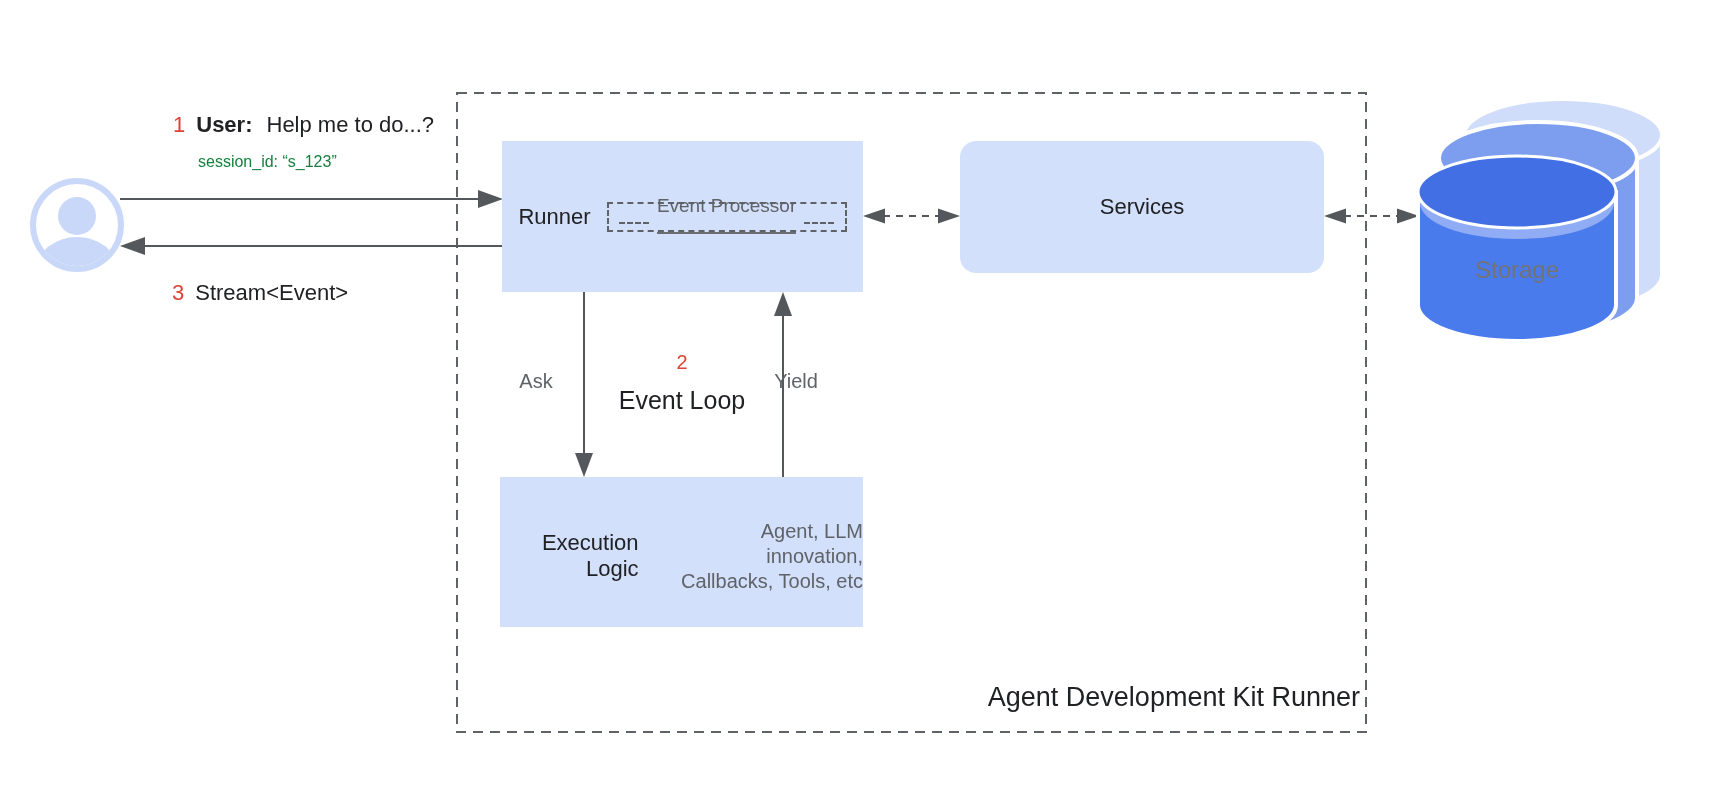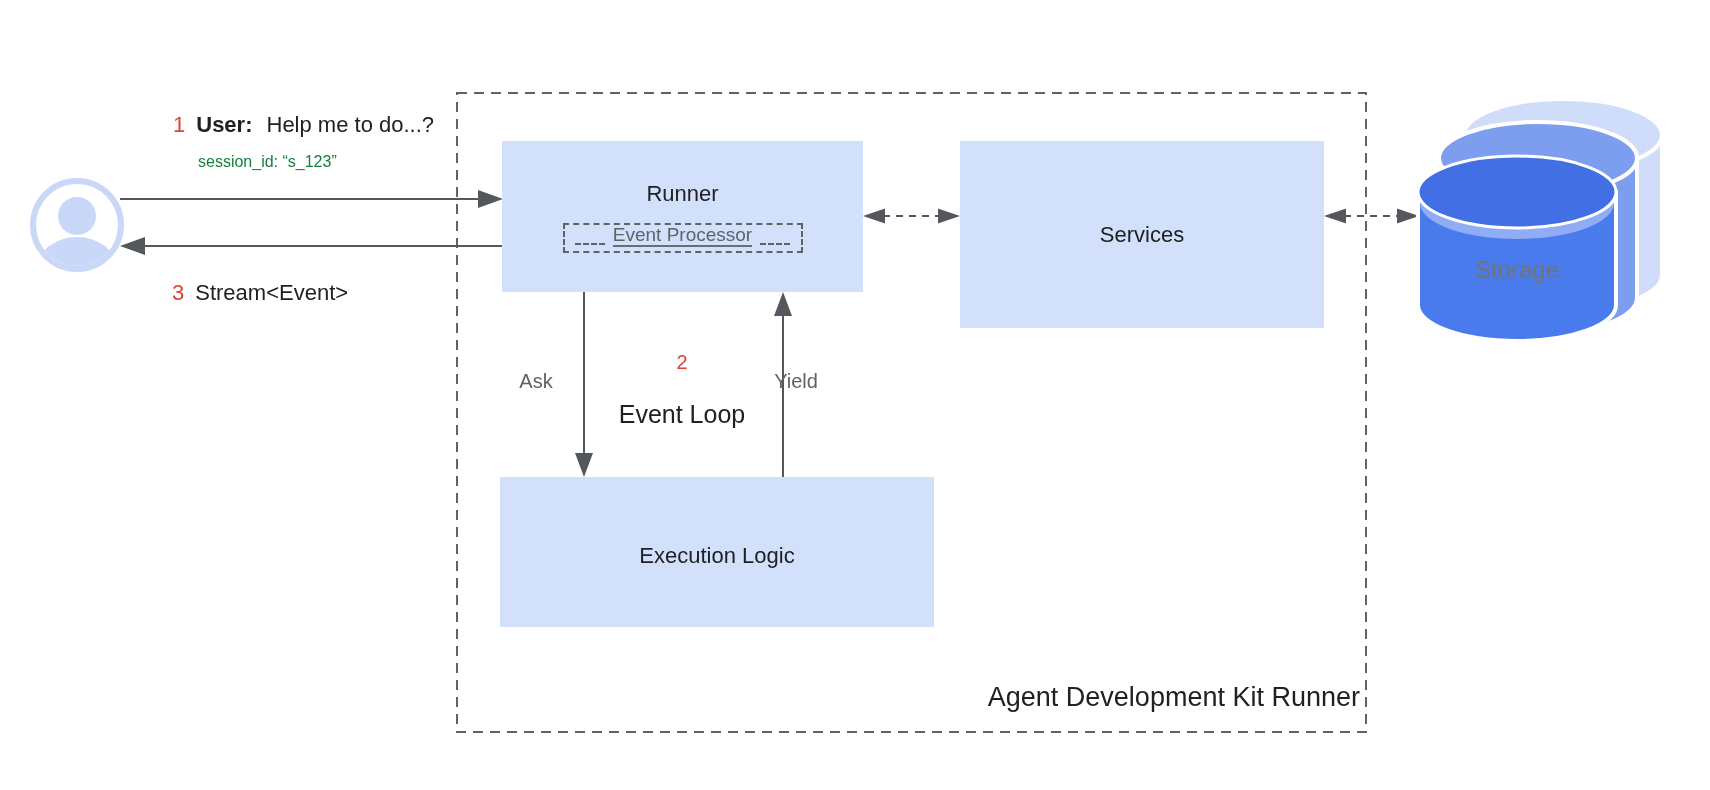--- a/index.html
+++ b/index.html
@@ -2,37 +2,37 @@
 <html><head>
 <meta charset="utf-8">
 <style>
   html,body{margin:0;padding:0;background:#fff;}
   .canvas{
     position:relative;width:1710px;height:790px;background:#fff;overflow:hidden;
     font-family:"Liberation Sans", sans-serif;color:#202124;
   }
   .overlay{position:absolute;left:0;top:0;width:1710px;height:790px;}
   .box{
-    position:absolute;background:#D3E0FB;display:flex;flex-direction:column;
+    position:absolute;background:#D3E0FB;display:flex;
     align-items:center;justify-content:center;text-align:right;
   }
   .box-title{font-size:22px;color:#202124;line-height:26px;}
   .runner{left:502px;top:141px;width:361px;height:151px;gap:16px;}
-  .services{left:960px;top:141px;width:364px;height:187px;gap:7px;}
-  .execution{left:500px;top:477px;width:434px;height:150px;gap:42px;padding-top:8px;box-sizing:border-box;}
+  .services{left:960px;top:141px;width:364px;height:132px;gap:7px;border-radius:16px;}
+  .execution{left:500px;top:477px;width:363px;height:150px;gap:42px;padding-top:8px;box-sizing:border-box;}
   .sub{font-size:20px;line-height:25px;}
   .sub-dark{color:#3C4043;}
   .sub-gray{color:#5F6368;}
   .ep-box{
     width:240px;height:30px;border:2px dashed #5F6368;box-sizing:border-box;
     display:flex;align-items:center;justify-content:center;gap:8px;
   }
   .ep-text{
     font-size:19px;color:#5F6368;line-height:19px;
-    border-bottom:2px solid #6a6d71;padding-bottom:1px;transform:translateY(-2px);
+    border-bottom:2px solid #6a6d71;padding-bottom:17px;transform:translateY(-2px);
   }
   .ep-dash{width:30px;border-top:2px dashed #5F6368;transform:translateY(6px);}
   .flow-line{position:absolute;font-size:22px;white-space:nowrap;}
   .num{color:#DB4437;margin-right:11px;}
   .bold{font-weight:bold;margin-right:14px;}
   .session{position:absolute;left:198px;top:153px;font-size:16px;color:#15803d;white-space:nowrap;}
   .loop-label{position:absolute;transform:translateX(-50%);font-size:20px;color:#5F6368;white-space:nowrap;}
   .loop-num{position:absolute;transform:translateX(-50%);font-size:20px;color:#DB4437;}
   .loop-title{position:absolute;transform:translateX(-50%);font-size:25px;color:#202124;white-space:nowrap;}
   .runtime-title{position:absolute;right:350px;top:682px;font-size:27px;color:#202124;white-space:nowrap;}
@@ -109,26 +109,30 @@
       <span class="ep-dash"></span>
     </div>
   </div>
 
   <div class="box services">
     <div class="box-title">Services</div>
   </div>
 
   <div class="box execution">
     <div class="box-title">Execution Logic</div>
+    <div>
+      <div class="sub sub-gray">Agent, LLM innovation,</div>
+      <div class="sub sub-gray">Callbacks, Tools, etc</div>
+    </div>
   </div>
 
   <div class="loop-label" style="left:536px;top:370px;">Ask</div>
   <div class="loop-label" style="left:796px;top:370px;">Yield</div>
   <div class="loop-num" style="left:682px;top:351px;">2</div>
-  <div class="loop-title" style="left:682px;top:400px;">Event Loop</div>
+  <div class="loop-title" style="left:682px;top:386px;">Event Loop</div>
 
   <div class="runtime-title">Agent Development Kit Runner</div>
 
   <svg class="storage-svg" width="270" height="265" viewBox="0 0 270 265">
 
     <g>
       <path d="M 64 50 V 190 A 99 36 0 0 0 262 190 V 50 Z" fill="#D0DDFA" stroke="#ffffff" stroke-width="4"></path>
       <ellipse cx="163" cy="50" rx="99" ry="36" fill="#D0DDFA" stroke="#ffffff" stroke-width="4"></ellipse>
     </g>
 

